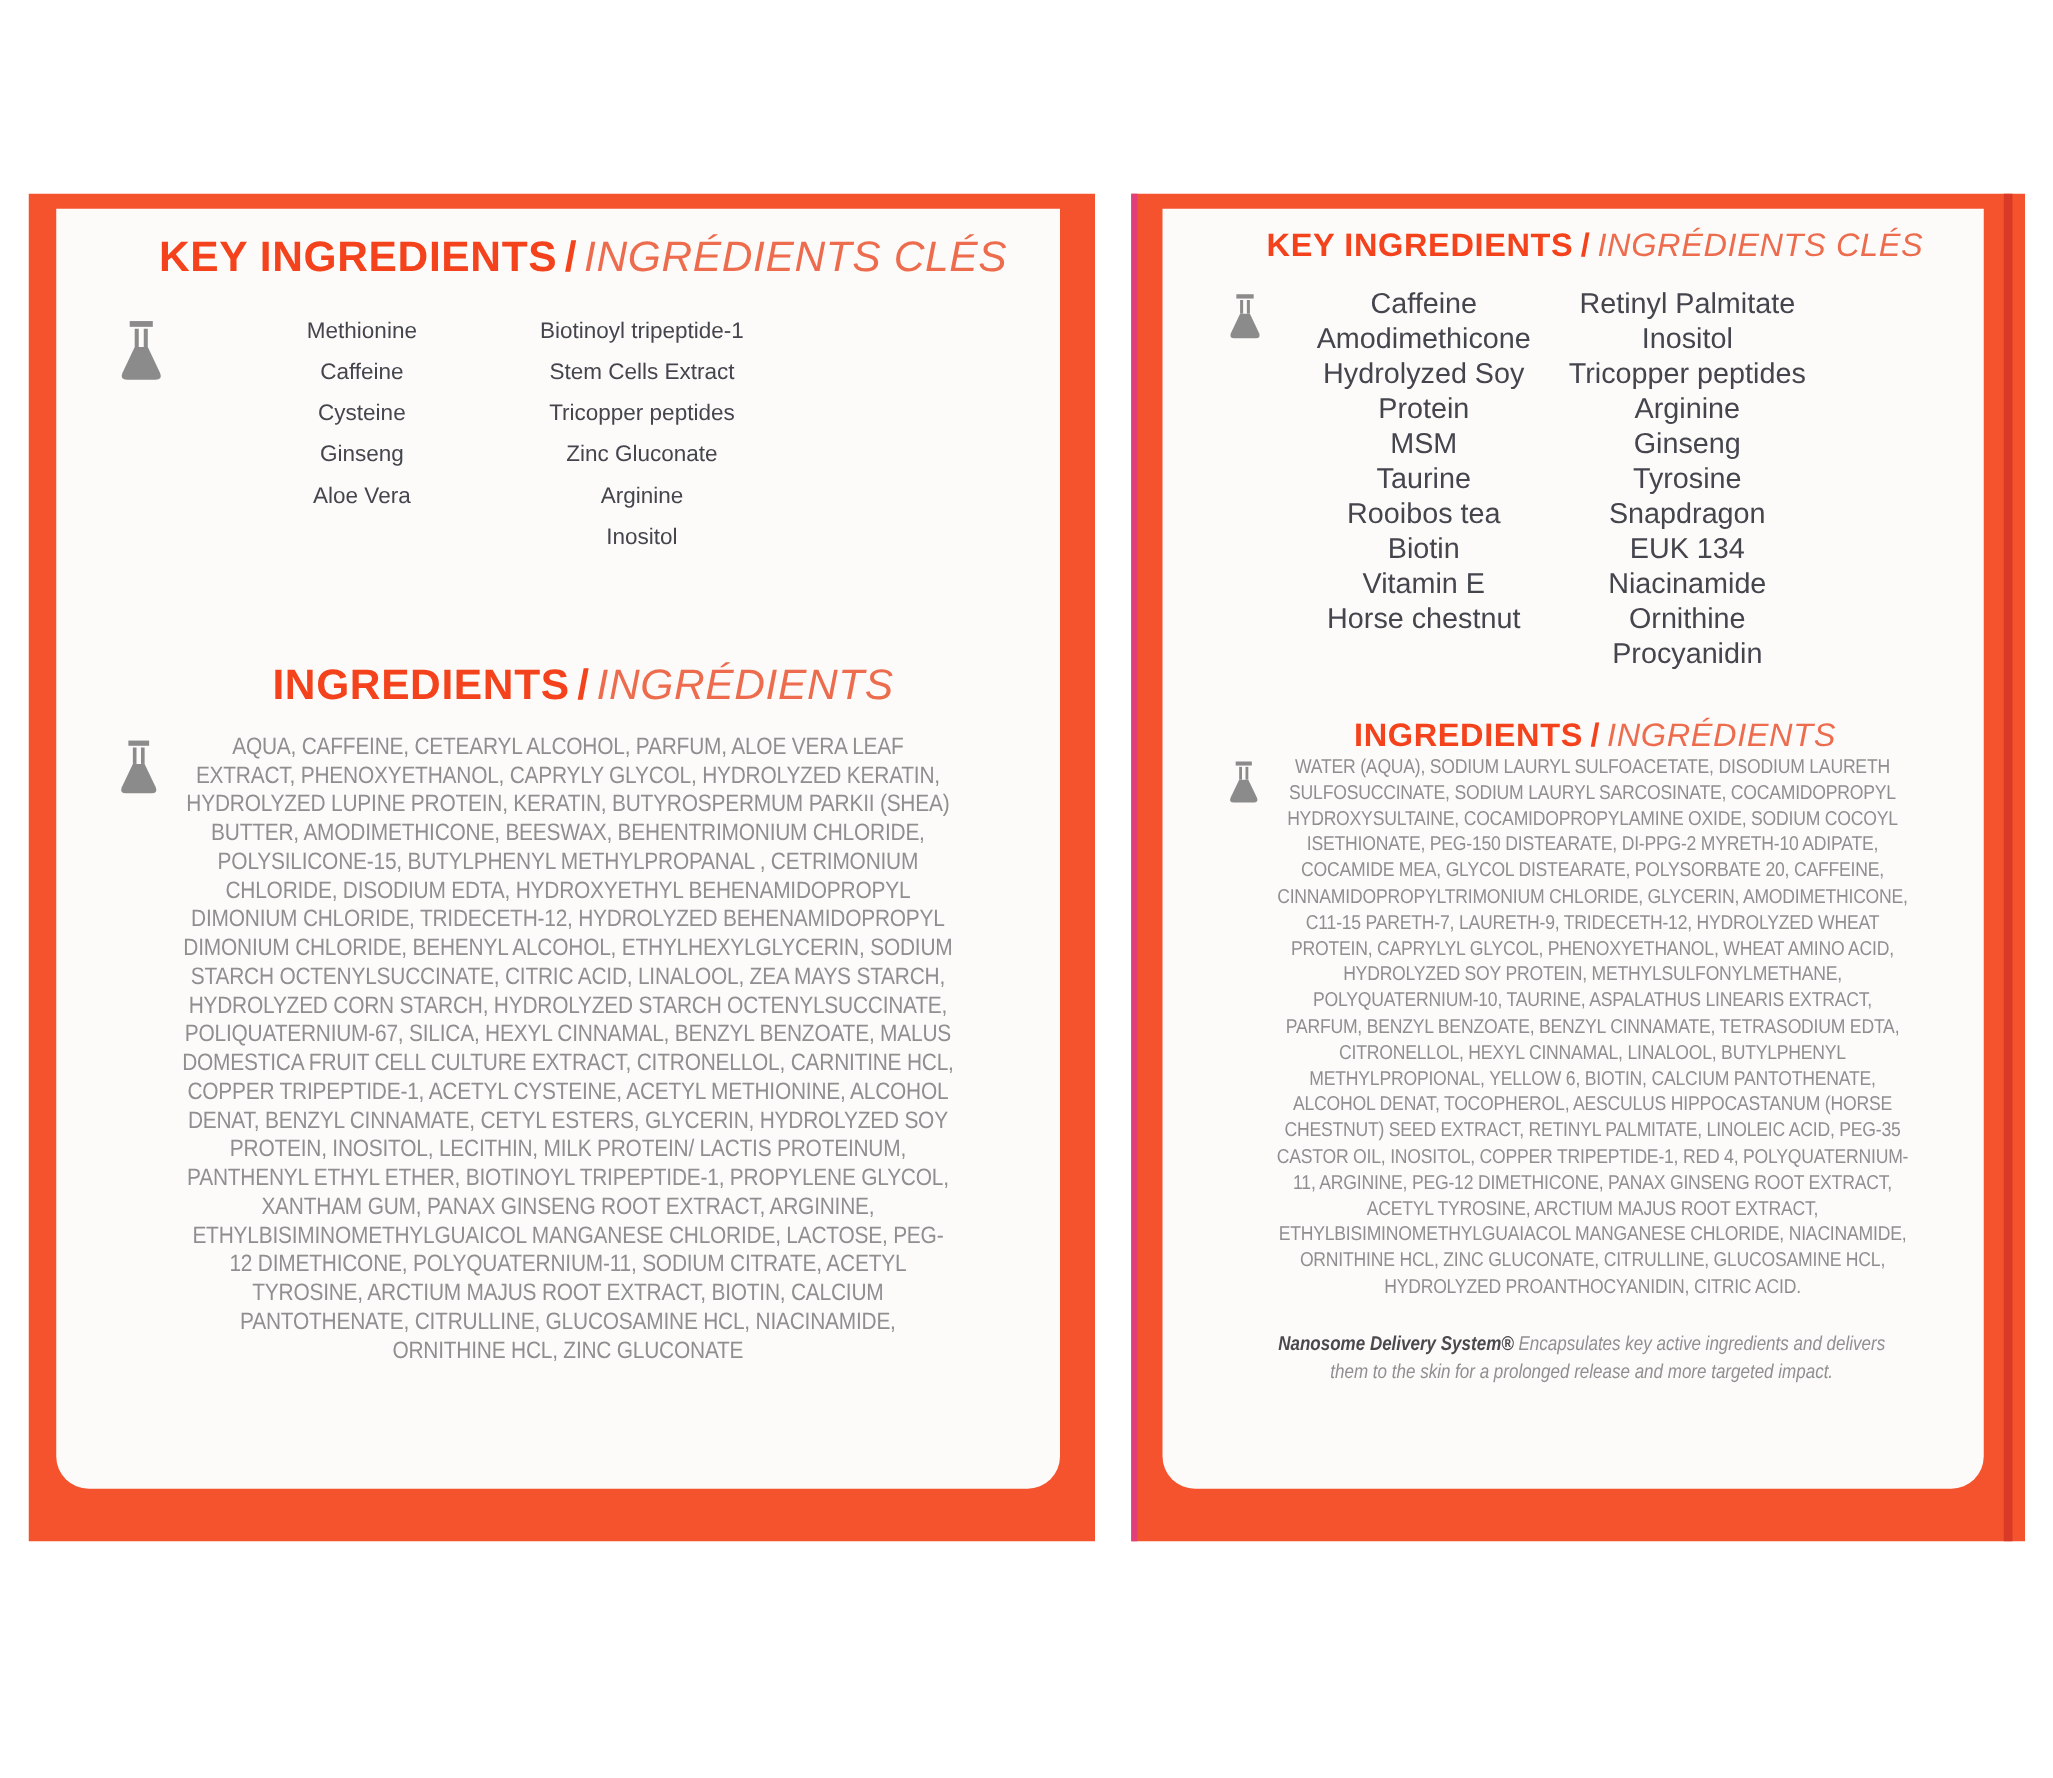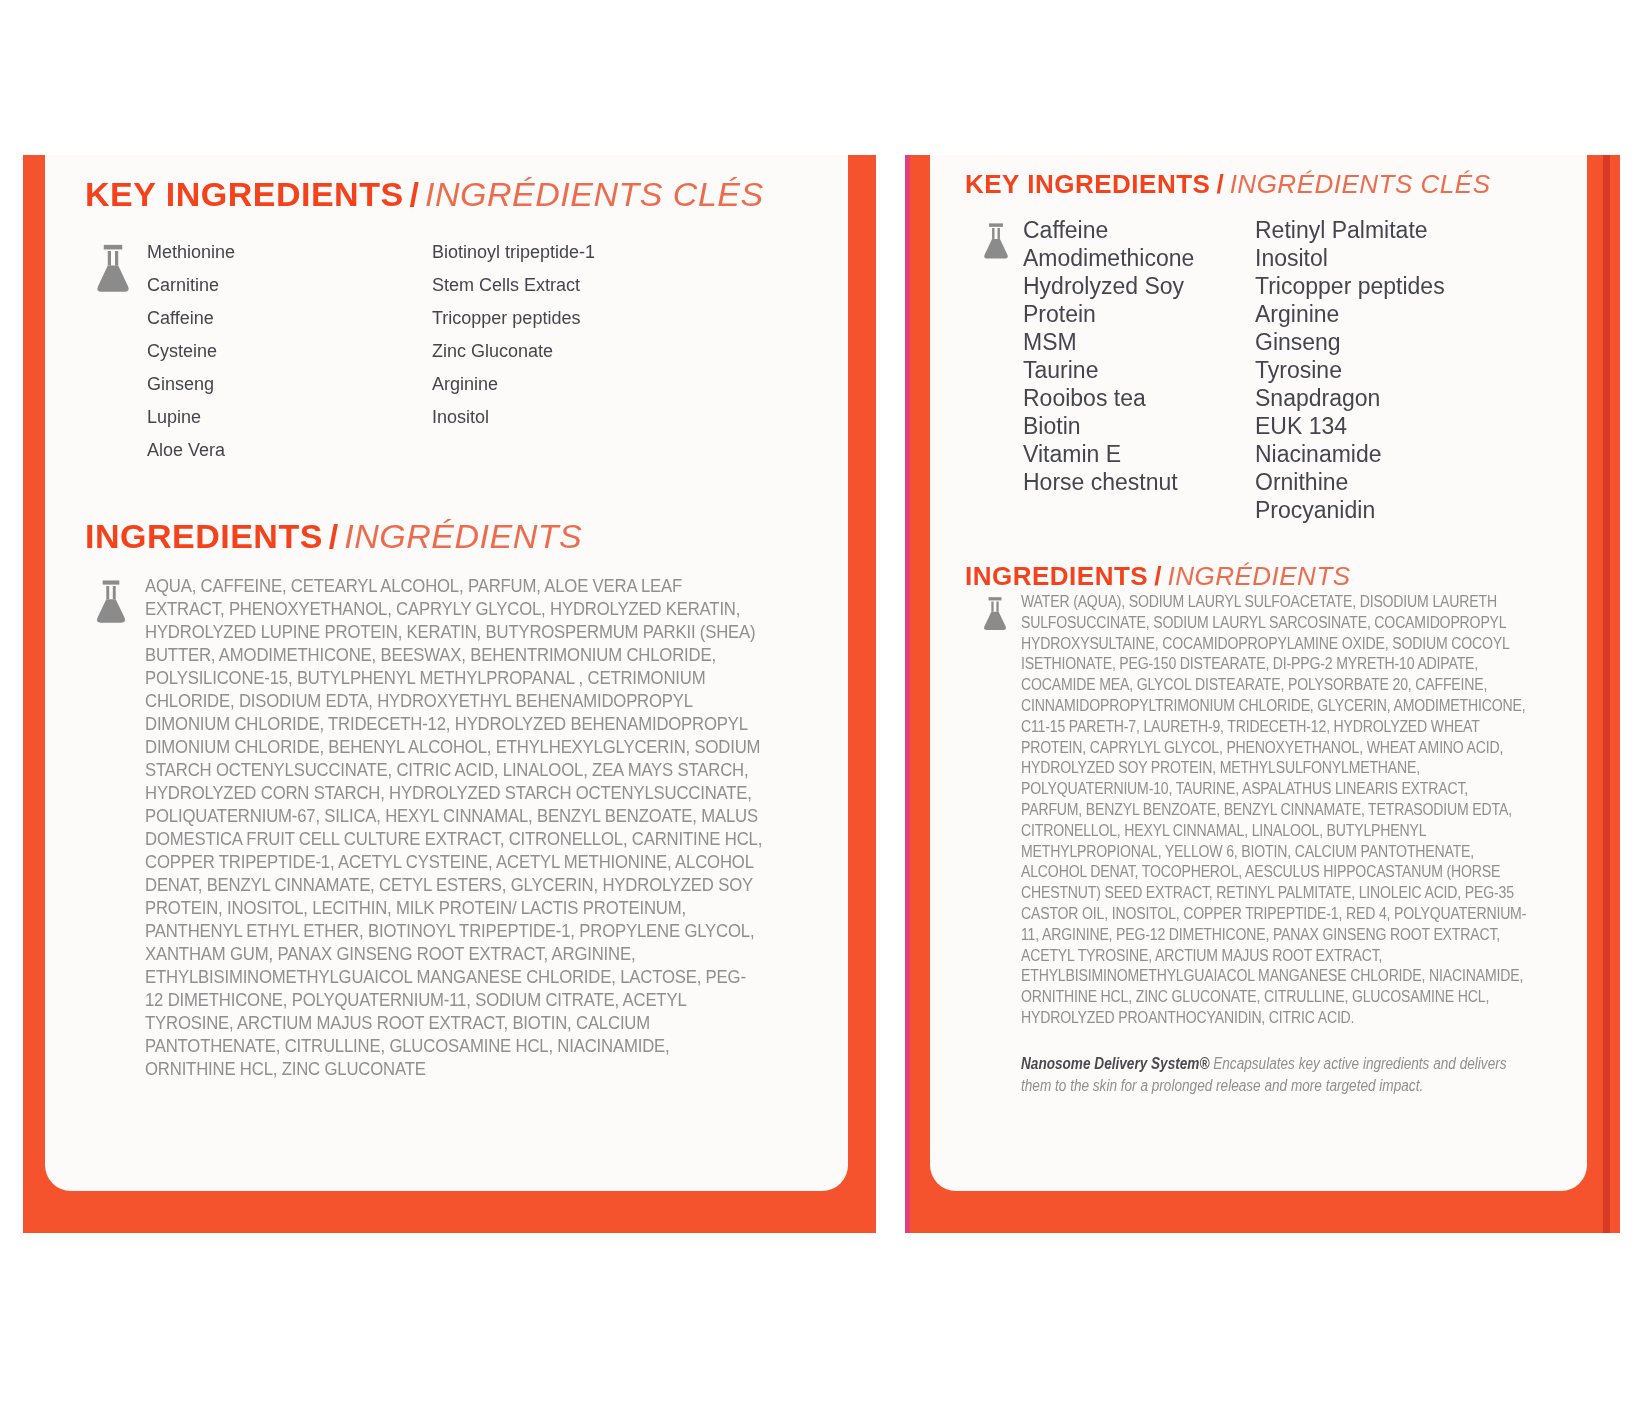--- a/index.html
+++ b/index.html
@@ -9,21 +9,21 @@
     -webkit-font-smoothing:antialiased;
   }
   .canvas{position:absolute;inset:0;overflow:hidden;}
 
   
   .panel{position:absolute;top:155px;height:1078px;background:#f4532d;}
   .panel-left{left:23px;width:853px;}
   .panel-right{left:905px;width:715px;}
   .pink-edge{position:absolute;left:0;top:0;bottom:0;width:5px;background:#e13f79;}
   .red-line{position:absolute;right:10px;top:0;bottom:0;width:7px;background:#d93a27;}
-  .inner{position:absolute;top:0;bottom:42px;background:#fcfbf9;border-radius:0 0 26px 26px;overflow:hidden;}
+  .inner{position:absolute;top:12px;bottom:42px;background:#fcfbf9;border-radius:0 0 26px 26px;overflow:hidden;text-align:center;}
   .panel-left  .inner{left:22px;right:28px;}
   .panel-right .inner{left:25px;right:33px;}
 
   
   .hdr{white-space:nowrap;}
   .hdr .en{font-weight:bold;color:#f4431c;letter-spacing:0.5px;}
   .hdr .sep{font-weight:bold;color:#f4431c;padding:0 6px;}
   .hdr .fr{font-style:italic;color:#ed6c4e;letter-spacing:0.5px;}
   .panel-left  .hdr{font-size:34px;}
   .panel-right .hdr{font-size:26px;}
@@ -87,25 +87,23 @@
           <span class="flask flask-1">
             <svg width="40" height="54" viewBox="0 0 26 34">
               <rect x="7" y="0" width="12" height="3"></rect>
               <rect x="9.6" y="4" width="2.1" height="9.5"></rect>
               <rect x="14.3" y="4" width="2.1" height="9.5"></rect>
               <path d="M9.6 13.5 L3.2 27 Q1.8 30.5 5.6 30.5 L20.4 30.5 Q24.2 30.5 22.8 27 L16.4 13.5 Z"></path>
             </svg>
           </span>
           <ul class="key-col c1">
             <li>Methionine</li>
-            <li>Carnitine</li>
             <li>Caffeine</li>
             <li>Cysteine</li>
             <li>Ginseng</li>
-            <li>Lupine</li>
             <li>Aloe Vera</li>
           </ul>
           <ul class="key-col c2">
             <li>Biotinoyl tripeptide-1</li>
             <li>Stem Cells Extract</li>
             <li>Tricopper peptides</li>
             <li>Zinc Gluconate</li>
             <li>Arginine</li>
             <li>Inositol</li>
           </ul>

